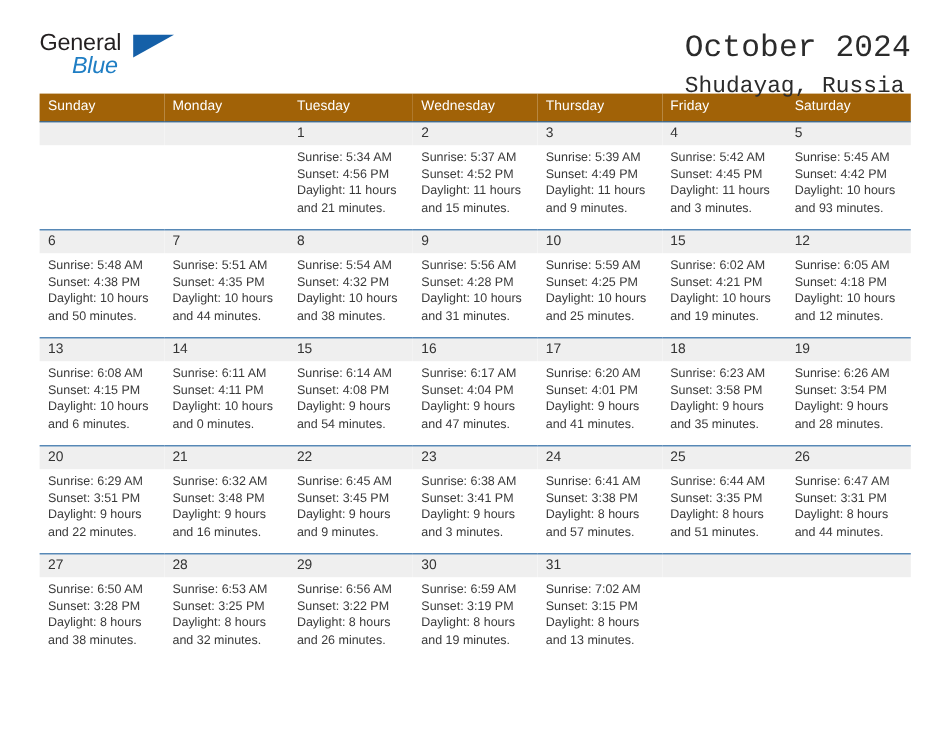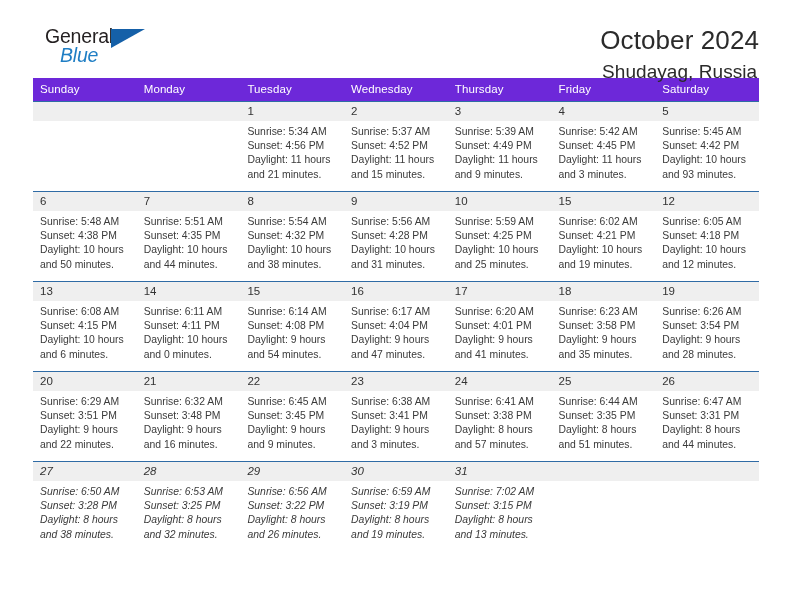--- a/index.html
+++ b/index.html
@@ -33,21 +33,21 @@
   }
   .logo {
     position: relative;
     width: 120px;
     height: 46px;
     line-height: 1;
     user-select: none;
   }
   .logo-general {
     position: absolute;
-    left: 12px;
+    left: 0;
     top: 1px;
     font-size: 19.5px;
     letter-spacing: -0.2px;
     color: #231f20;
     font-family: "Liberation Sans", sans-serif;
   }
   .logo-blue {
     position: absolute;
     left: 27px;
     top: 20px;
@@ -61,22 +61,23 @@
     position: absolute;
     left: 78px;
     top: 3px;
     width: 0;
     height: 0;
     border-left: 34px solid #1560a8;
     border-bottom: 19px solid transparent;
   }
 
   .title-block {
-    text-align: center;
+    text-align: left;
     padding-top: 0px;
+    font-family: Liberation Mono, monospace;
   }
   .month-title {
     font-size: 26px;
     font-weight: normal;
     color: #2b2b2b;
     line-height: 1.08;
     letter-spacing: 0.1px;
   }
   .location-title {
     font-size: 19px;
@@ -88,42 +89,41 @@
   
   .calendar {
     width: 726px;
     border-collapse: collapse;
     table-layout: fixed;
     margin-top: 6px;
   }
   .calendar col { width: 103.71px; }
 
   thead th {
-    background: #6d28d9;
+    background: #a16207;
     color: #ffffff;
     font-size: 11.5px;
     font-weight: normal;
     text-align: left;
     padding: 5px 0 6px 7px;
     height: 21px;
     box-sizing: border-box;
     letter-spacing: 0.1px;
   }
 
   tbody td {
     vertical-align: top;
     padding: 0;
     border-top: 1.4px solid #2f6ba5;
     height: 90px;
     box-sizing: border-box;
     background: #ffffff;
   }
   tbody tr:last-child td {
     border-bottom: none;
-    font-style: italic;
   }
   .cell {
     height: 100%;
     box-sizing: border-box;
   }
   .daynum {
     background: #efefef;
     font-size: 11.5px;
     color: #333333;
     padding: 3px 0 4px 7px;

